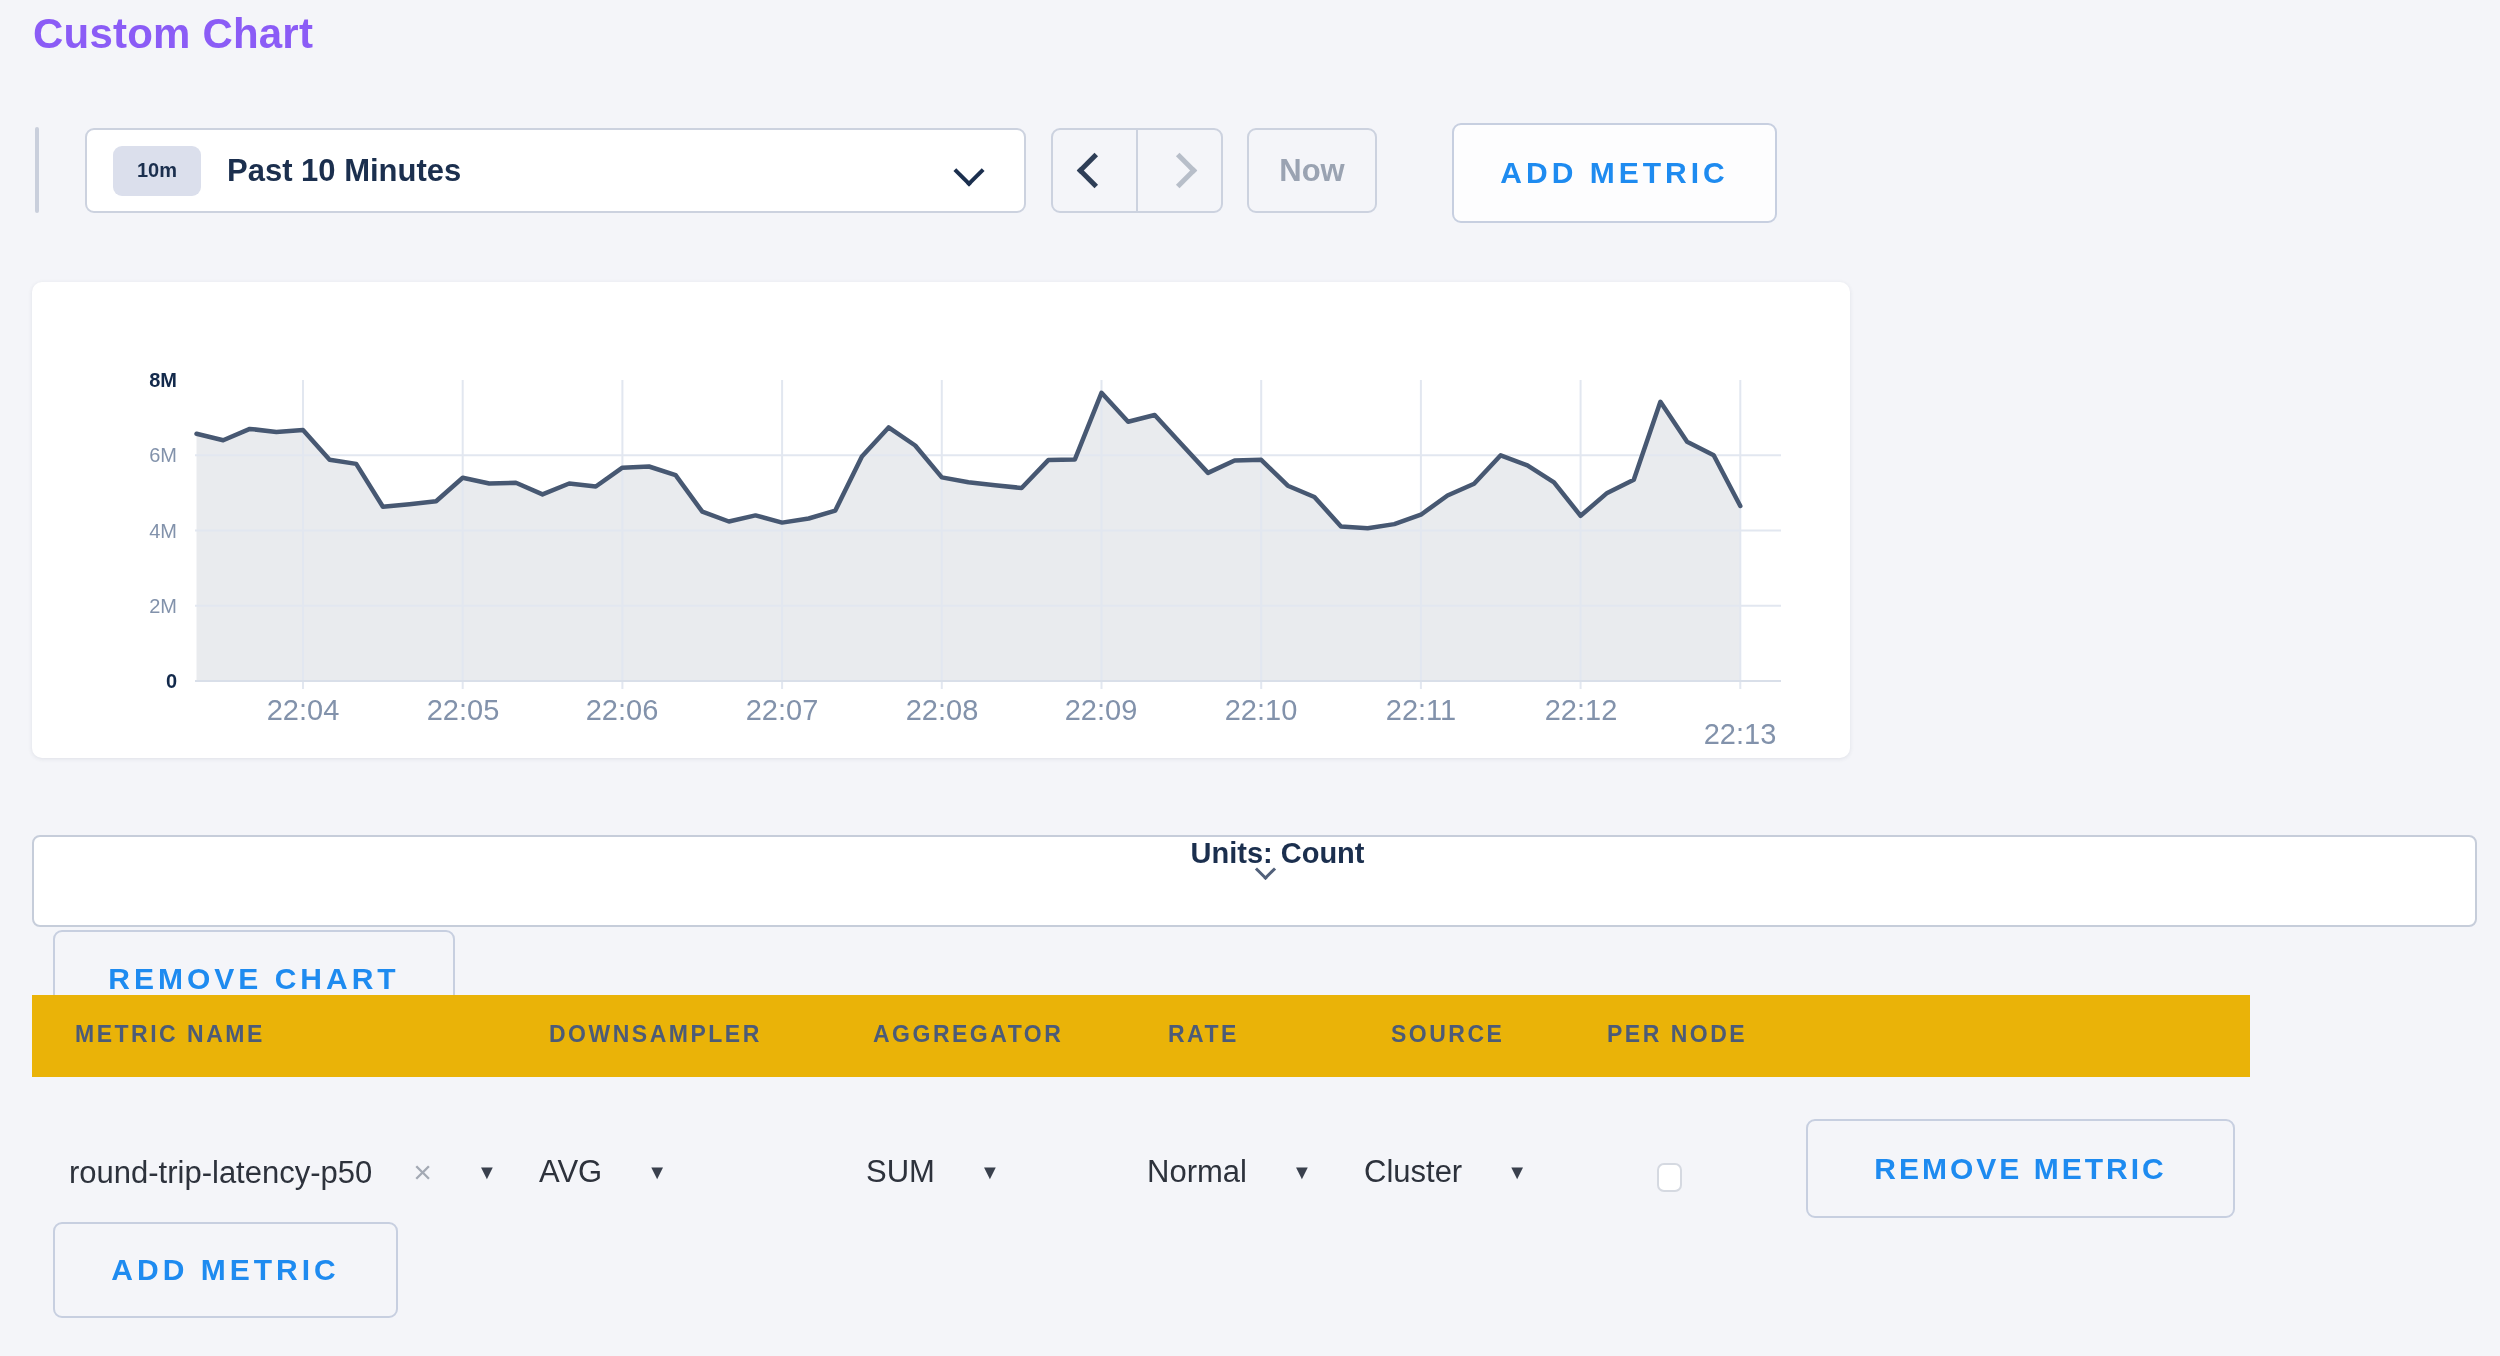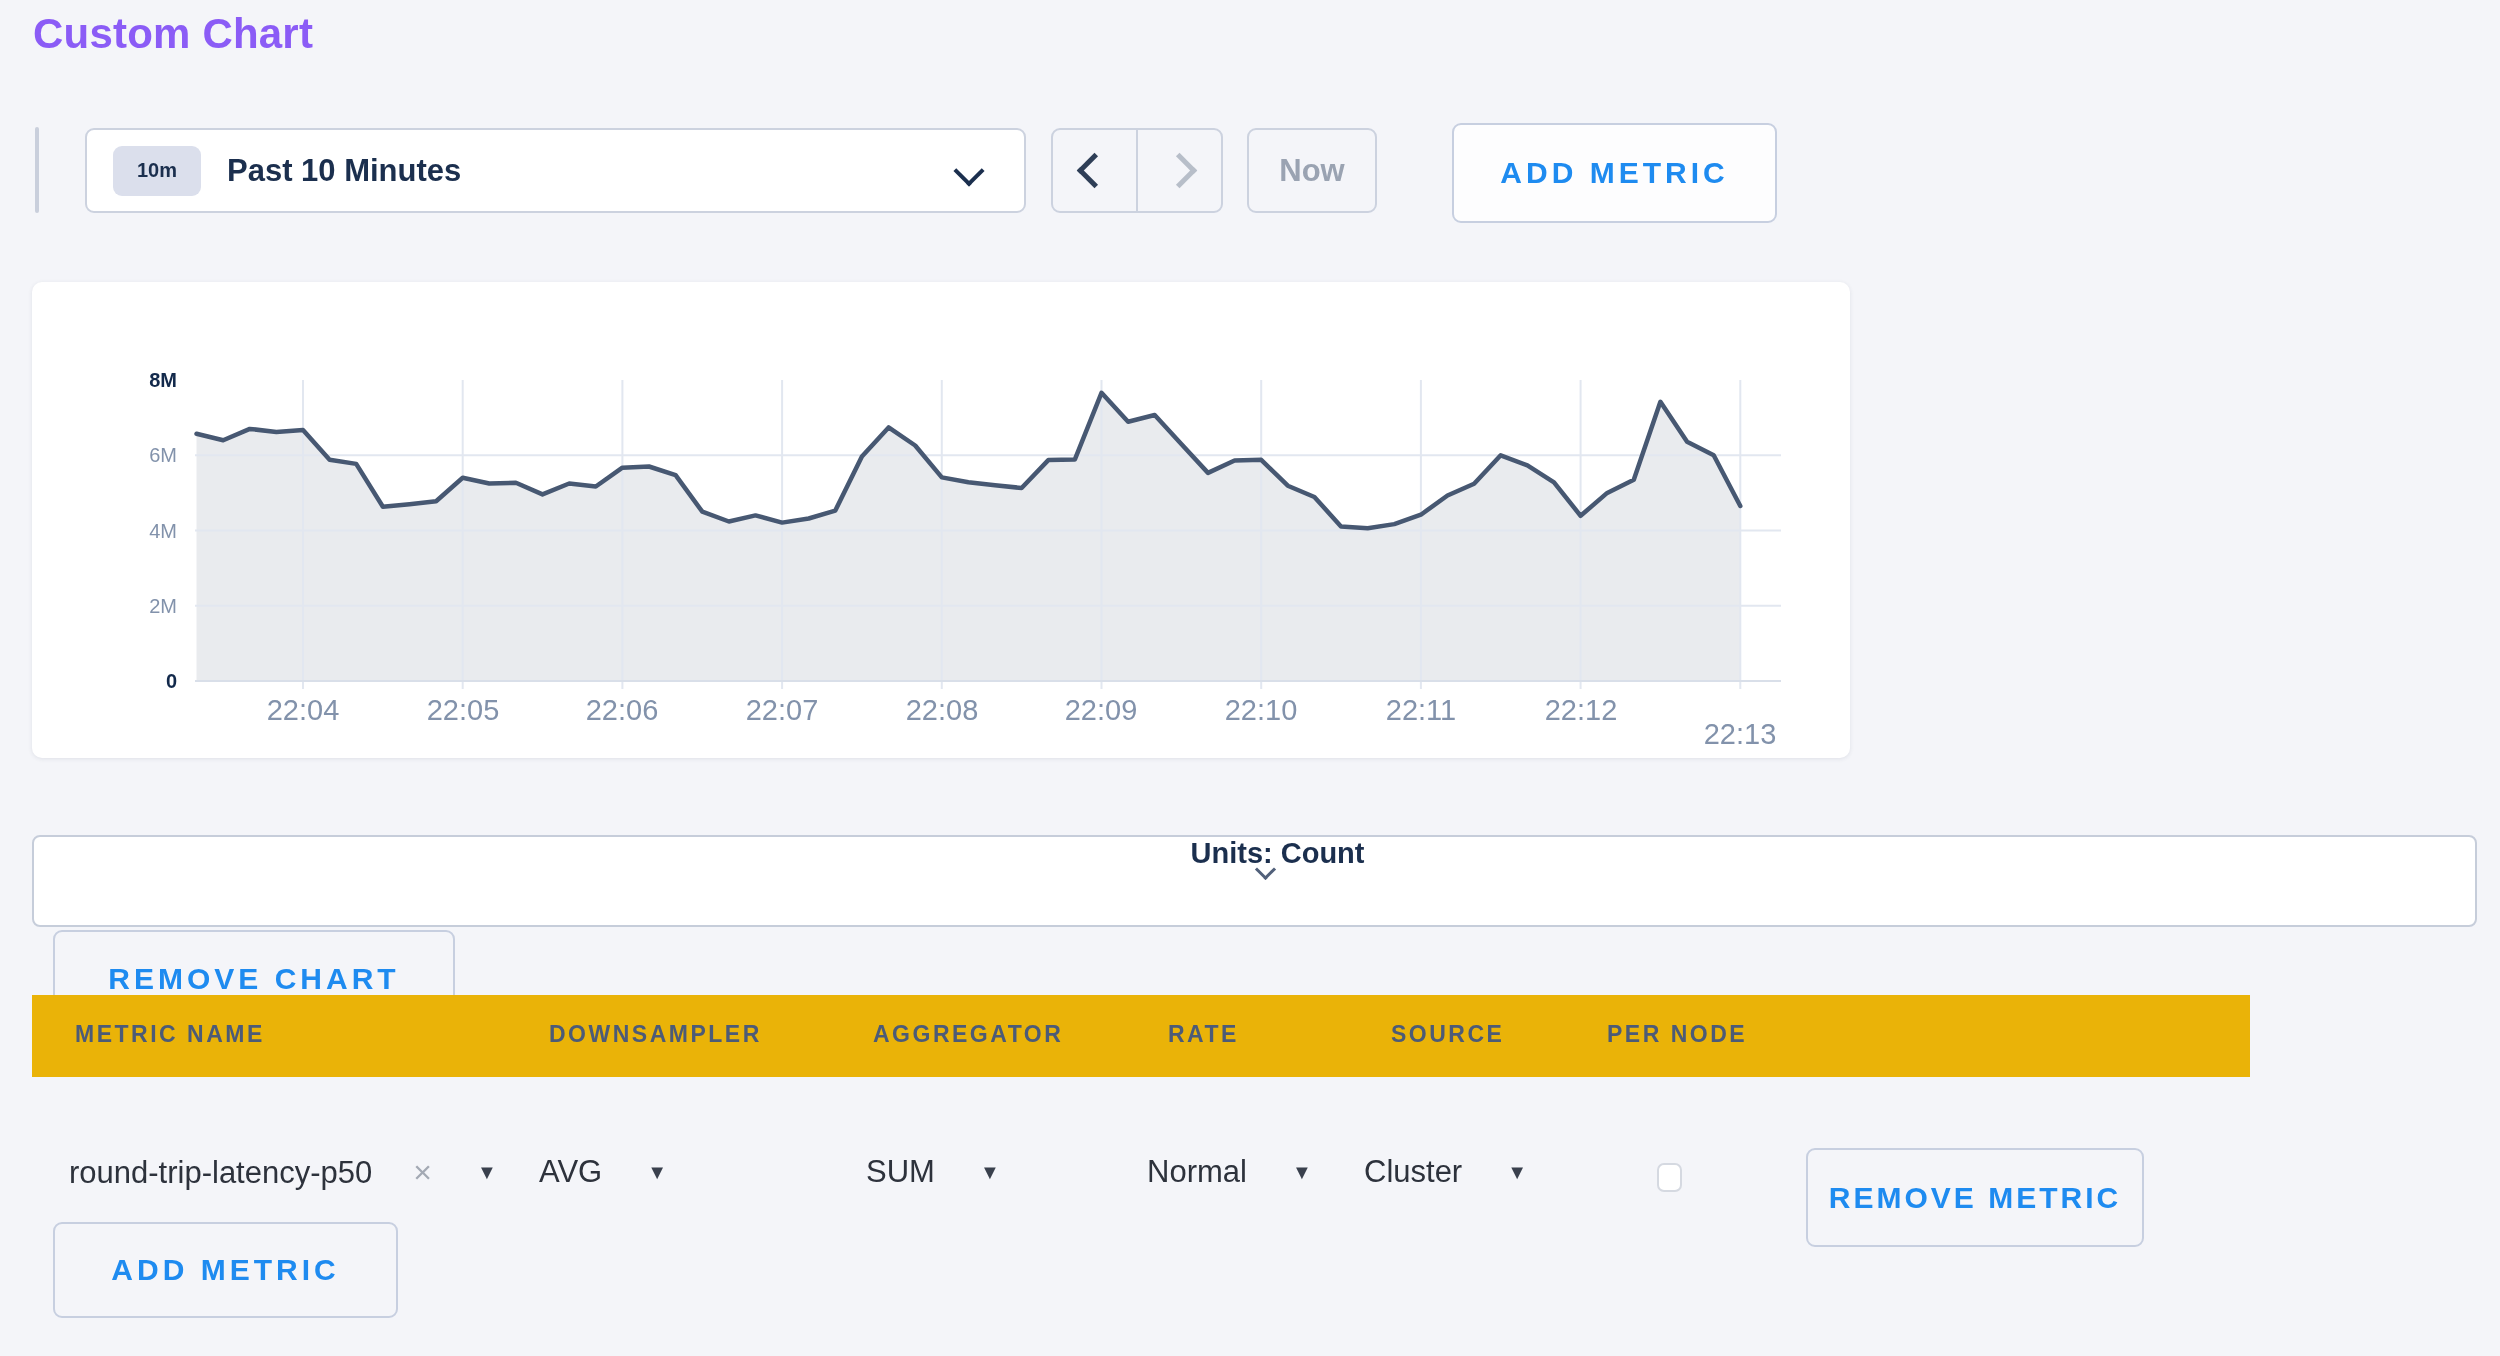--- a/index.html
+++ b/index.html
@@ -41,21 +41,21 @@
   .units-label{margin-left:46px;font-size:29px;font-weight:700;color:#1b2f4e;}
   .units-bar .chev{width:12px;height:12px;border-width:3px;border-color:#51607a;margin-left:22px;margin-top:-8px;}
   .remove-chart{left:53px;top:930px;width:402px;height:98px;}
   
   .head-band{left:32px;top:995px;width:2218px;height:82px;background:#eab308;}
   .th{position:absolute;top:26px;font-size:23px;font-weight:700;letter-spacing:2.5px;color:#4c5b77;white-space:nowrap;}
   .row-text{position:absolute;top:1154px;font-size:31px;color:#2d323c;white-space:nowrap;display:flex;align-items:center;gap:31px;}
   .caret{font-size:20px;color:#39404d;margin-left:14px;}
   .x-close{color:#a3a9b4;font-size:32px;margin-left:10px;cursor:pointer;}
   .checkbox{left:1657px;top:1163px;width:25px;height:29px;background:#ffffff;border:2px solid #d5d9e1;border-radius:7px;box-sizing:border-box;cursor:pointer;}
-  .remove-metric{left:1806px;top:1119px;width:338px;height:99px;letter-spacing:3px;margin-top:29px;}
+  .remove-metric{left:1806px;top:1119px;width:429px;height:99px;letter-spacing:3px;}
   .add-metric{left:53px;top:1222px;width:345px;height:96px;}
 </style>
 </head>
 <body>
 
 <div id="screen">
 
   <div class="abs page-title">Custom Chart</div>
   <div class="abs left-rule"></div>
 

